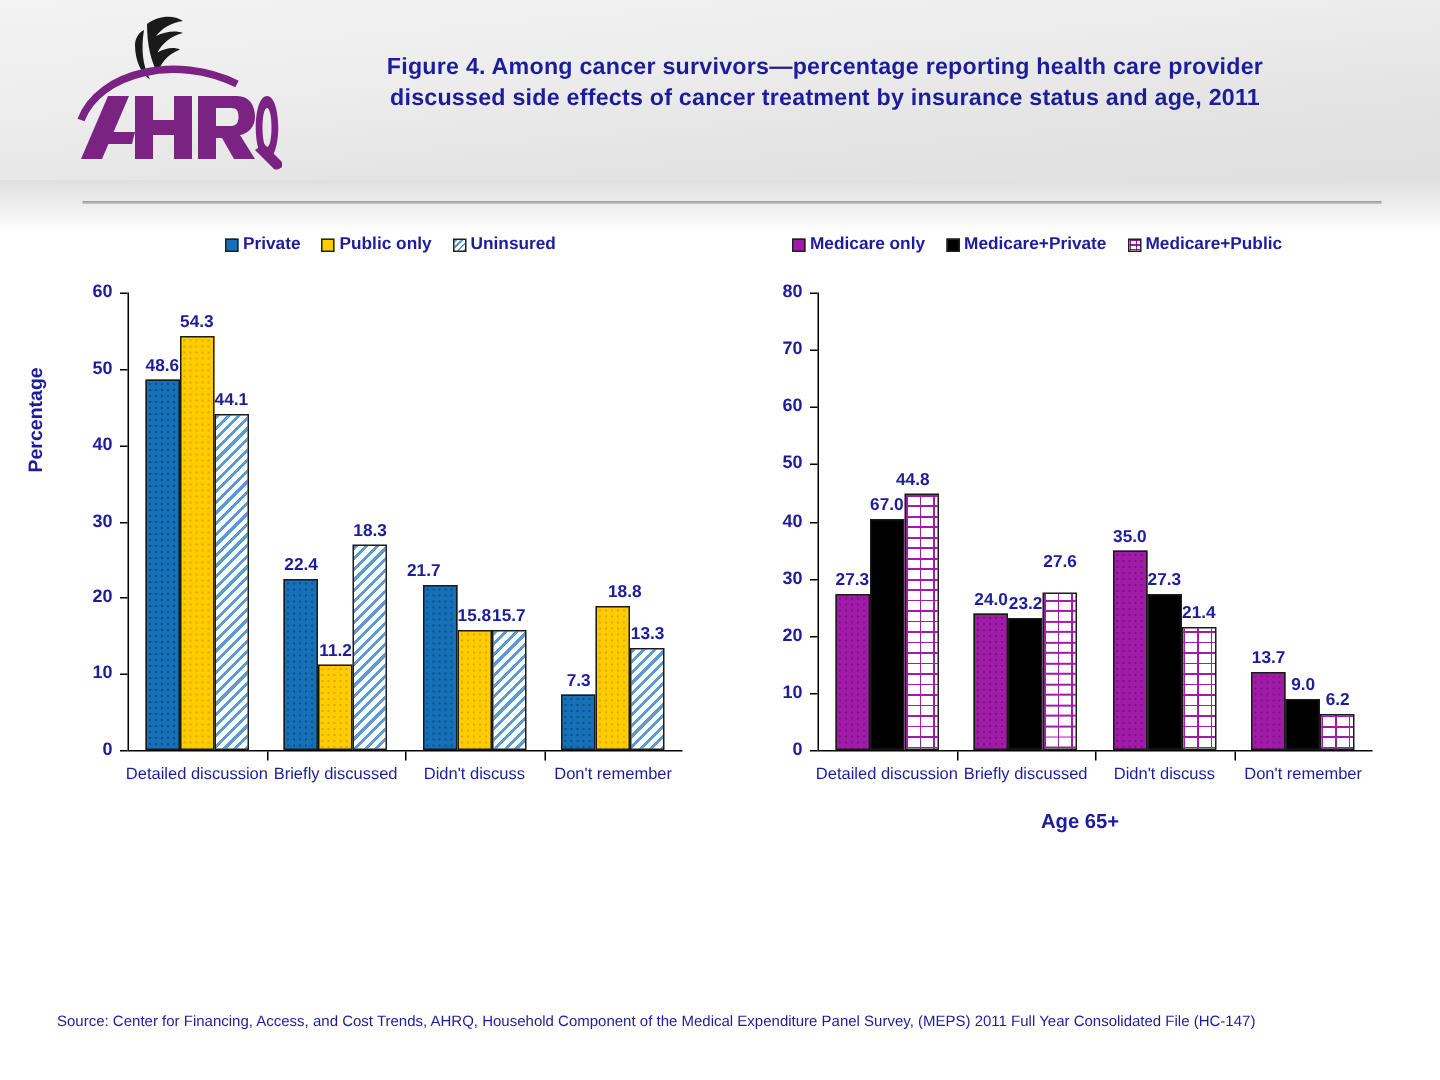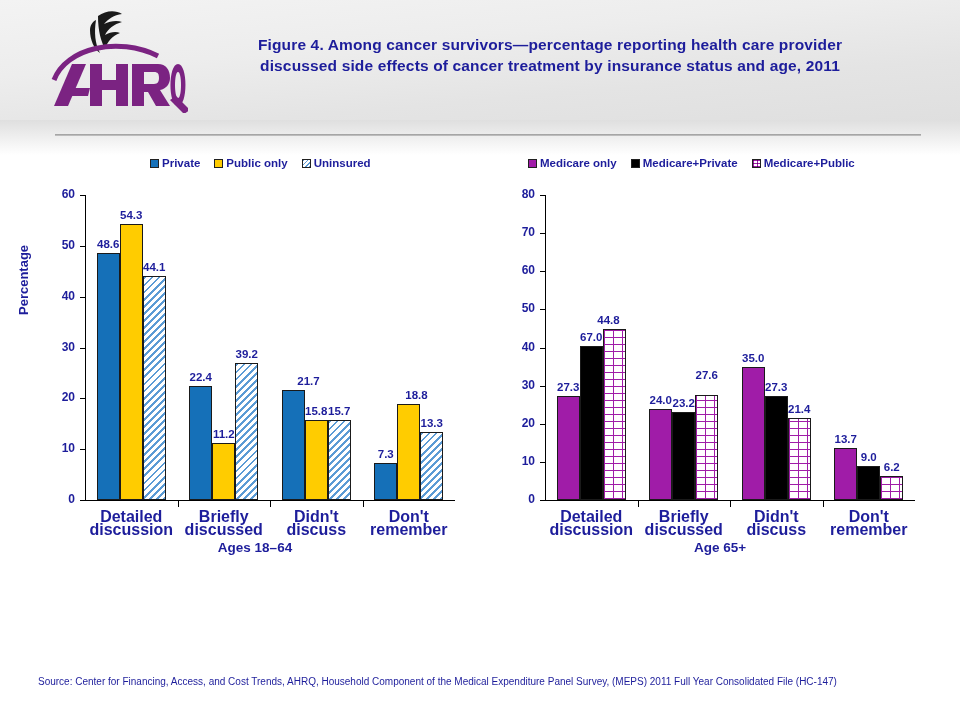--- a/index.html
+++ b/index.html
@@ -82,21 +82,21 @@
   .bar.black{background:#000000;}
   .bar.brick{background-color:#ffffff;
     background-image:
       repeating-linear-gradient(0deg,#a01ca8 0 1.3px,rgba(255,255,255,0) 1.3px 7px),
       repeating-linear-gradient(90deg,#a01ca8 0 1.3px,rgba(255,255,255,0) 1.3px 9px);}
   .val{
     position:absolute;font-size:11.5px;font-weight:bold;color:#1d1d9b;
     white-space:nowrap;text-align:center;
   }
   .cat{
-    position:absolute;text-align:center;font-size:16px;font-weight:bold;
+    position:absolute;text-align:center;font-size:11px;font-weight:normal;
     color:#1d1d9b;line-height:13px;
   }
   .grouplbl{
     position:absolute;text-align:center;width:100%;
     font-size:13.5px;font-weight:bold;color:#1d1d9b;
   }
   .source{
     position:absolute;left:38px;top:675px;width:880px;
     font-size:10px;line-height:14px;color:#1d1d9b;font-weight:normal;
   }
@@ -185,40 +185,39 @@
       <div class="val" style="left: 90.75px; width: 41px; top: 13.975px;">54.3</div>
       <div class="bar hatch" style="left: 122.75px; width: 23px; height: 224.175px; top: 80.825px; bottom: auto;"></div>
       <div class="val" style="left: 113.75px; width: 41px; top: 65.825px;">44.1</div>
       <div class="cat" style="left: 59.25px; width: 104px; top: 315px;">Detailed discussion</div>
       <div class="tick" style="left: 157.5px; top: 306px; width: 1px; height: 6px;"></div>
       <div class="bar blue" style="left: 169.25px; width: 23px; height: 113.867px; top: 191.133px; bottom: auto;"></div>
       <div class="val" style="left: 160.25px; width: 41px; top: 176.133px;">22.4</div>
       <div class="bar gold" style="left: 192.25px; width: 23px; height: 56.9333px; top: 248.067px; bottom: auto;"></div>
       <div class="val" style="left: 183.25px; width: 41px; top: 233.067px;">11.2</div>
       <div class="bar hatch" style="left: 215.25px; width: 23px; height: 137.25px; top: 167.75px; bottom: auto;"></div>
-      <div class="val" style="left: 206.25px; width: 41px; top: 152.75px;">39.2</div>
+      <div class="val" style="left: 206.25px; width: 41px; top: 152.75px;">18.3</div>
       <div class="cat" style="left: 151.75px; width: 104px; top: 315px;">Briefly discussed</div>
       <div class="tick" style="left: 250px; top: 306px; width: 1px; height: 6px;"></div>
       <div class="bar blue" style="left: 261.75px; width: 23px; height: 110.308px; top: 194.692px; bottom: auto;"></div>
-      <div class="val" style="left: 268px; width: 41px; top: 179.692px;">21.7</div>
+      <div class="val" style="left: 242px; width: 41px; top: 179.692px;">21.7</div>
       <div class="bar gold" style="left: 284.75px; width: 23px; height: 80.3167px; top: 224.683px; bottom: auto;"></div>
       <div class="val" style="left: 275.75px; width: 41px; top: 209.683px;">15.8</div>
       <div class="bar hatch" style="left: 307.75px; width: 23px; height: 79.8083px; top: 225.192px; bottom: auto;"></div>
       <div class="val" style="left: 298.75px; width: 41px; top: 210.192px;">15.7</div>
       <div class="cat" style="left: 244.25px; width: 104px; top: 315px;">Didn't discuss</div>
       <div class="tick" style="left: 342.5px; top: 306px; width: 1px; height: 6px;"></div>
       <div class="bar blue" style="left: 354.25px; width: 23px; height: 37.1083px; top: 267.892px; bottom: auto;"></div>
       <div class="val" style="left: 345.25px; width: 41px; top: 252.892px;">7.3</div>
       <div class="bar gold" style="left: 377.25px; width: 23px; height: 95.5667px; top: 209.433px; bottom: auto;"></div>
       <div class="val" style="left: 376px; width: 41px; top: 194.433px;">18.8</div>
       <div class="bar hatch" style="left: 400.25px; width: 23px; height: 67.6083px; top: 237.392px; bottom: auto;"></div>
       <div class="val" style="left: 391.25px; width: 41px; top: 222.392px;">13.3</div>
       <div class="cat" style="left: 336.75px; width: 104px; top: 315px;">Don't remember</div>
     </div>
-  <div class="grouplbl" id="grouplbl-left" style="top:345px;">Ages 18–64</div>
 </div>
 
 <div class="panel" id="panel-right">
   <div class="plot" id="plot-right">
       <div class="axis-line" style="left: 55px; top: 0px; width: 1px; height: 305px;"></div>
       <div class="axis-line" style="left: 55px; top: 305px; width: 370px; height: 1px;"></div>
       <div class="tick" style="left: 50px; top: 305px;"></div>
       <div class="ytick-lbl" style="left: 15px; top: 305px;">0</div>
       <div class="tick" style="left: 50px; top: 266.875px;"></div>
       <div class="ytick-lbl" style="left: 15px; top: 266.875px;">10</div>

